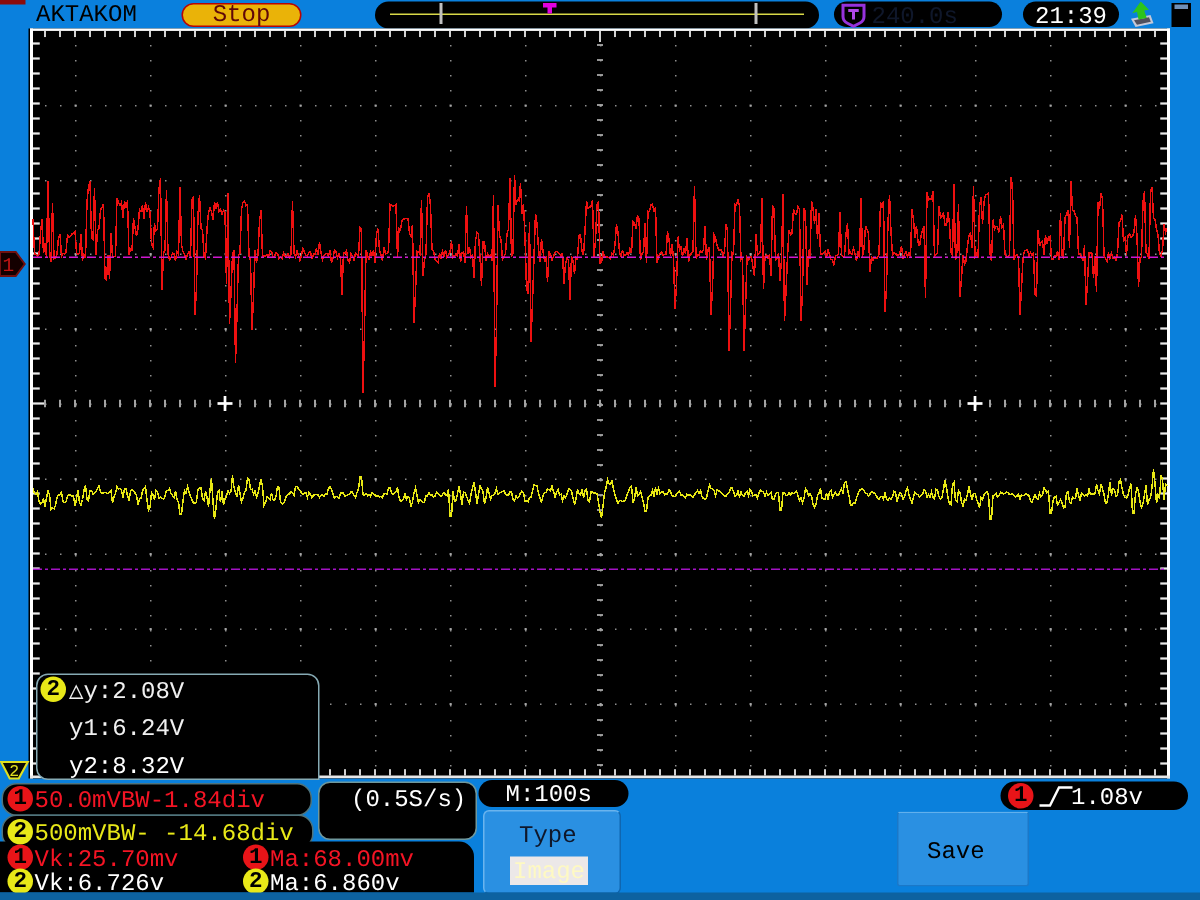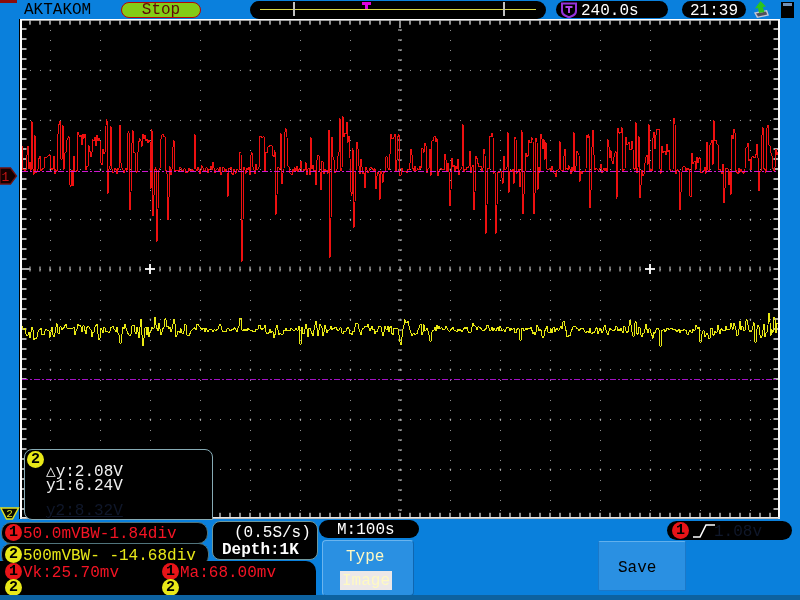--- a/index.html
+++ b/index.html
@@ -8,35 +8,35 @@
   .circ{position:absolute;width:17px;height:17px;border-radius:50%;text-align:center;
         line-height:17px;font-size:15px;color:#000;font-weight:bold;}
   .r{background:#e81418;}
   .y{background:#e8e818;}
 </style></head>
 <body>
 
 <div class="abs" style="left:0;top:0;width:800px;height:20px;background:#0a80dd;"></div>
 <div class="abs" style="left:0;top:0;width:17px;height:3px;background:#8c0c0c;"></div>
 <div class="abs" style="left:24px;top:2px;color:#000000;">AKTAKOM</div>
-<div class="abs" style="left:121px;top:2px;width:80px;height:16px;background:#84cc16;border:1px solid #b80404;box-sizing:border-box;border-radius:9px;color:#600808;text-align:center;line-height:15px;">Stop</div>
+<div class="abs" style="left:121px;top:2px;width:80px;height:16px;background:#eab308;border:1px solid #b80404;box-sizing:border-box;border-radius:9px;color:#600808;text-align:center;line-height:15px;">Stop</div>
 
 <div class="abs" style="left:250px;top:1px;width:296px;height:18px;background:#000;border-radius:9px;"></div>
 <div class="abs" style="left:260px;top:8.5px;width:276px;height:1.5px;background:#d8d848;"></div>
 <div class="abs" style="left:293px;top:2px;width:2px;height:14px;background:#c0c0c0;"></div>
 <div class="abs" style="left:503px;top:2px;width:2px;height:14px;background:#c0c0c0;"></div>
 <div class="abs" style="left:362px;top:2px;width:9px;height:3px;background:#e000e0;"></div>
 <div class="abs" style="left:365px;top:4px;width:3px;height:5px;background:#e000e0;"></div>
 
 <div class="abs" style="left:556px;top:1px;width:112px;height:17px;background:#000;border-radius:9px;"></div>
 <svg class="abs" style="left:560px;top:2px;" width="19" height="17" viewBox="0 0 19 17">
   <path d="M2,1.5 L16,1.5 L16,9 Q16,12 13,13.5 L9,15.5 L5,13.5 Q2,12 2,9 Z" fill="none" stroke="#9632dc" stroke-width="2"></path>
   <path d="M5.5,5 L12.5,5 M9,5 L9,11" stroke="#b048e8" stroke-width="2" fill="none"></path>
 </svg>
-<div class="abs" style="left:581px;top:3px;color:#ffffff;">240.0s</div>
+<div class="abs" style="left:581px;top:3px;color:#0f172a;">240.0s</div>
 
 <div class="abs" style="left:682px;top:1px;width:64px;height:17px;background:#000;border-radius:9px;"></div>
 <div class="abs" style="left:690px;top:3px;color:#ffffff;">21:39</div>
 
 <svg class="abs" style="left:751px;top:1px;" width="21" height="18" viewBox="0 0 21 18">
   <polygon points="3,11.5 16,9 18,14.5 6,17" fill="#c4c8d8"></polygon>
   <polygon points="5,12.5 15,10.5 16.2,13.5 7,15.5" fill="#50505e"></polygon>
   <polygon points="9.5,0 15,5.5 11.8,6 13.5,11 8,12 7,7 3.8,7.8" fill="#2cc41c"></polygon>
 </svg>
 
@@ -1960,55 +1960,55 @@
   <path d="M0,1 L10.5,1 L16.5,9 L10.5,17 L0,17 Z" fill="#140000" stroke="#701010" stroke-width="1.3"></path>
   <text x="5.5" y="13.5" fill="#c41414" font-size="13" font-family="Liberation Mono,monospace" text-anchor="middle">1</text>
 </svg>
 <svg class="abs" style="left:0;top:507px;" width="24" height="13" viewBox="0 0 24 13">
   <path d="M0.8,1 L18.5,1 L12.5,12 L6.5,12 Z" fill="#0a0a00" stroke="#e0e020" stroke-width="1.4"></path>
   <text x="9.5" y="10" fill="#e0e020" font-size="11" font-family="Liberation Mono,monospace" text-anchor="middle">2</text>
 </svg>
 
 <div class="abs" style="left:24px;top:449px;width:187px;height:69px;background:#000;border:1.5px solid #86aab4;border-radius:8px 8px 0 8px;"></div>
 <div class="circ y" style="left:27px;top:451px;">2</div>
-<div class="abs" style="left:46px;top:453px;color:#f0f0f0;margin-top:11px;">△y:2.08V</div>
+<div class="abs" style="left:46px;top:453px;color:#f0f0f0;">△y:2.08V</div>
 <div class="abs" style="left:46px;top:478px;color:#f0f0f0;">y1:6.24V</div>
-<div class="abs" style="left:46px;top:503px;color:#0f172a;text-decoration:underline;">y2:8.32V</div>
+<div class="abs" style="left:46px;top:503px;color:#ffffff;">y2:8.32V</div>
 
 <div class="pill" style="left:1px;top:522px;width:205px;height:20px;border:1px solid #50747c;"></div>
 <div class="pill" style="left:1px;top:543px;width:206px;height:21px;border:1px solid #50747c;"></div>
 <div class="abs" style="left:0;top:561px;width:316px;height:34px;background:#000;border-radius:0 10px 0 0;"></div>
 
 <div class="circ r" style="left:5px;top:524px;">1</div>
 <div class="abs" style="left:23px;top:526px;color:#f41424;">50.0mVBW-1.84div</div>
 <div class="circ y" style="left:5px;top:546px;">2</div>
 <div class="abs" style="left:23px;top:548px;color:#e8e818;">500mVBW- -14.68div</div>
 <div class="circ r" style="left:5px;top:563px;">1</div>
 <div class="abs" style="left:23px;top:565px;color:#f41424;">Vk:25.70mv</div>
 <div class="circ r" style="left:162px;top:563px;">1</div>
 <div class="abs" style="left:180px;top:565px;color:#f41424;">Ma:68.00mv</div>
 <div class="circ y" style="left:5px;top:579px;">2</div>
-<div class="abs" style="left:23px;top:581px;color:#000000;font-weight:bold;">Vk:6.726v</div>
+<div class="abs" style="left:23px;top:581px;color:#ffffff;">Vk:6.726v</div>
 <div class="circ y" style="left:162px;top:579px;">2</div>
-<div class="abs" style="left:180px;top:581px;color:#000000;">Ma:6.860v</div>
+<div class="abs" style="left:180px;top:581px;color:#ffffff;">Ma:6.860v</div>
 
 <div class="pill" style="left:212px;top:521px;width:104px;height:37px;border:1px solid #70989c;border-radius:8px;"></div>
 <div class="abs" style="left:222px;top:525px;color:#ffffff;margin-left:12px;">(0.5S/s)</div>
-<div class="abs" style="left:222px;top:542px;color:#ffffff;font-weight:bold;">Depth:1K</div>
+<div class="abs" style="left:222px;top:542px;color:#000000;">Depth:1K</div>
 
 <div class="pill" style="left:319px;top:520px;width:100px;height:18px;"></div>
 <div class="abs" style="left:337px;top:522px;color:#fff;">M:100s</div>
 
 <div class="pill" style="left:667px;top:521px;width:125px;height:19px;"></div>
 <div class="circ r" style="left:672px;top:522px;">1</div>
 <svg class="abs" style="left:692px;top:523px;" width="24" height="16" viewBox="0 0 24 16">
   <path d="M1,14 L8,14 L14,2 L23,2" fill="none" stroke="#fff" stroke-width="1.6"></path>
 </svg>
-<div class="abs" style="left:714px;top:524px;color:#0f172a;">1.08v</div>
+<div class="abs" style="left:714px;top:524px;color:#ffffff;">1.08v</div>
 
 <div class="abs" style="left:322px;top:540px;width:90px;height:54px;background:#2a90e2;border:1px solid #0f66b0;border-top-color:#6ab4ee;border-left-color:#6ab4ee;border-radius:4px;"></div>
-<div class="abs" style="left:346px;top:549px;color:#fef9c3;">Type</div>
+<div class="abs" style="left:346px;top:549px;color:#0f172a;">Type</div>
 <div class="abs" style="left:340px;top:571px;width:52px;height:19px;background:#ece8e8;"></div>
 <div class="abs" style="left:342px;top:573px;color:#fef9c3;">Image</div>
 
 <div class="abs" style="left:598px;top:541px;width:88px;height:50px;background:#2a90e2;border:1px solid #1b78c8;border-top-color:#62b0ec;box-sizing:border-box;border-radius:2px;"></div>
 <div class="abs" style="left:618px;top:560px;color:#000000;">Save</div>
 
 <div class="abs" style="left:0;top:595px;width:800px;height:5px;background:#0d62a0;"></div>
 </body></html>

